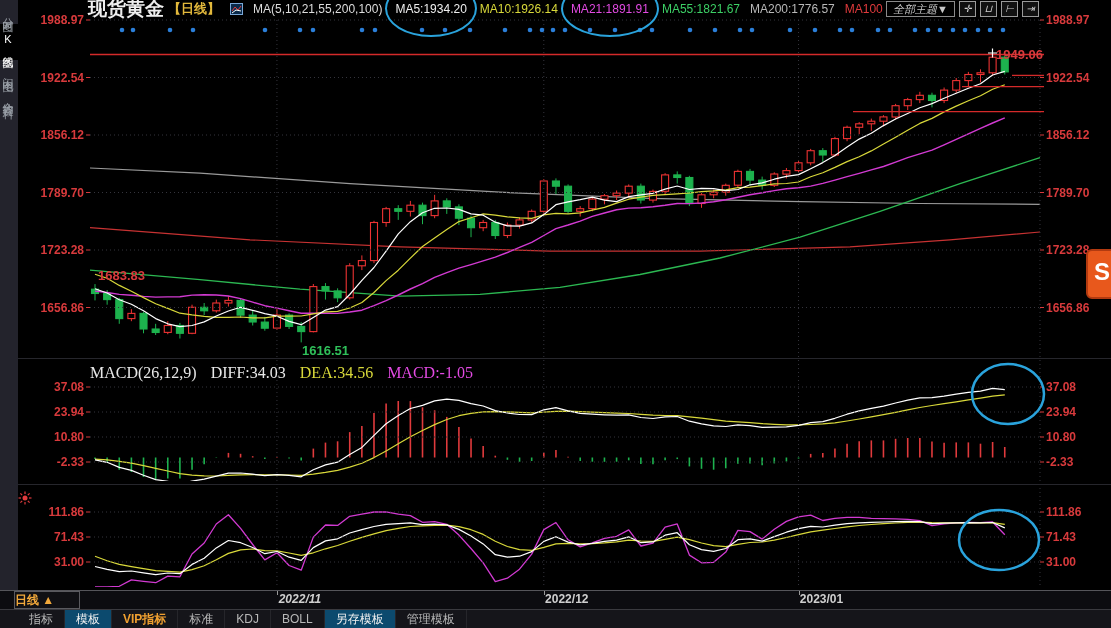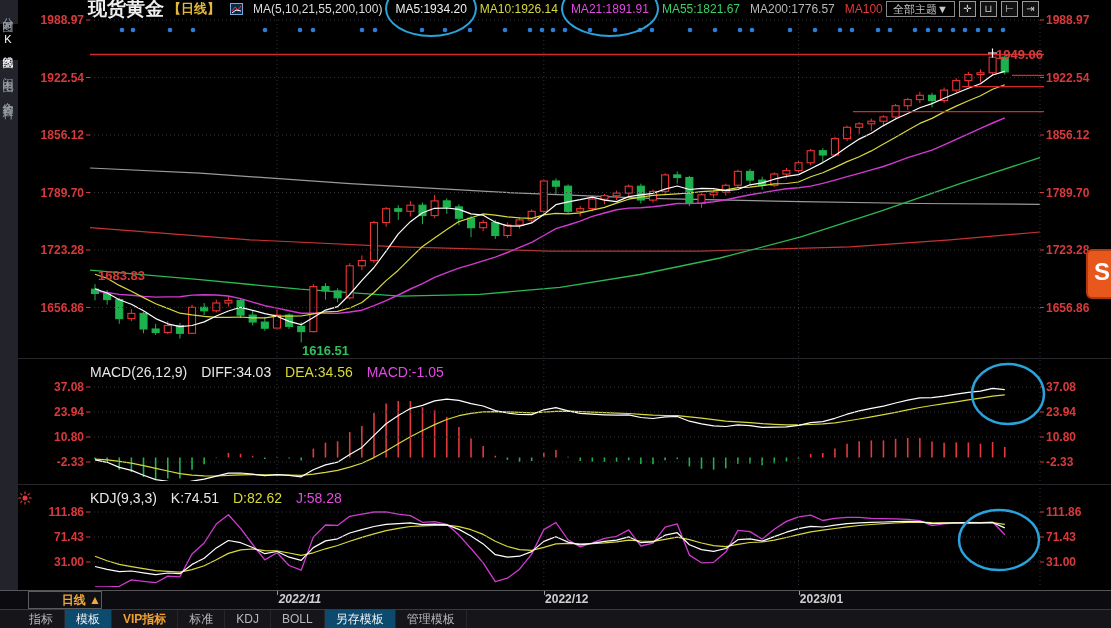--- a/index.html
+++ b/index.html
@@ -18,39 +18,39 @@
   .h-ma{color:#ddd;}
   .h-ma5{color:#eee;}
   .h-ma10{color:#d8d83a;}
   .h-ma21{color:#e24ae2;}
   .h-ma55{color:#3cd065;}
   .h-ma200{color:#b8b8b8;}
   .h-ma100{color:#e03a3c;}
   .circled{position:relative;padding:18px 3px;}
   .circled::after{content:"";position:absolute;left:-7px;right:-7px;top:-4px;bottom:-3px;
        border:2px solid #2aa3dc;border-radius:50%;pointer-events:none;}
-  #toolbar{position:absolute;right:72px;top:1px;display:flex;gap:4px;align-items:center;z-index:4;}
+  #toolbar{position:absolute;right:72px;top:1px;display:flex;gap:4px;align-items:center;z-index:4;font-style:italic;}
   #theme-btn{border:1px solid #8a8a8a;color:#c8c8c8;font-size:11px;padding:0 6px;height:14px;
        line-height:14px;cursor:pointer;}
   .tool-ico{width:15px;height:14px;border:1px solid #9a9a9a;color:#cfcfcf;font-size:10px;
        line-height:13px;text-align:center;cursor:pointer;background:#111;}
   
   .ax{position:absolute;height:14px;line-height:14px;font-size:12px;font-weight:bold;color:#d83a3c;z-index:2;}
   .ax.left{width:84px;text-align:right;left:0;}
   .ax.right{left:1046px;text-align:left;width:64px;}
   
-  .panel-head{position:absolute;left:90px;font-size:14px;z-index:4;white-space:nowrap;}
+  .panel-head{position:absolute;left:90px;font-size:16px;z-index:4;white-space:nowrap;font-family:Liberation Serif, serif;}
   .ph-w{color:#e8e8e8;} .ph-y{color:#d8d83a;} .ph-m{color:#e24ae2;} .panel-head span{margin-right:10px;}
   
   #date-row{position:absolute;left:0;top:590px;width:1111px;height:18px;background:#0c0c10;
        border-top:1px solid #55555a;z-index:3;}
   .date-label{position:absolute;top:1px;color:#cfcfcf;font-weight:bold;font-size:12px;transform:translateX(-50%);}
-  #period-box{position:absolute;left:28px;top:591px;width:64px;height:16px;border:1px solid #5a5a5f;
-       background:#101014;color:#f2a93b;font-weight:bold;font-size:12px;text-align:right;
-       line-height:16px;z-index:4;cursor:pointer;padding-left:8px;}
+  #period-box{position:absolute;left:14px;top:591px;width:64px;height:16px;border:1px solid #5a5a5f;
+       background:#101014;color:#f2a93b;font-weight:bold;font-size:12px;text-align:left;
+       line-height:16px;z-index:4;cursor:pointer;}
   
   #tab-row{position:absolute;left:0;top:609px;width:1111px;height:19px;background:#15151a;
        border-top:1px solid #3a3a3f;display:flex;align-items:stretch;padding-left:18px;z-index:3;}
   .btab{color:#b8b8b8;font-size:12px;line-height:18px;padding:0 11px;cursor:pointer;border-right:1px solid #26262b;}
   .btab.hl{background:#0c4a6e;color:#f0f0f0;}
   .btab.vip{color:#f0a030;font-weight:bold;}
   
   #s-badge{position:absolute;right:-7px;top:249px;width:28px;height:46px;background:#e8581c;
        border:2px solid #b23a10;border-radius:6px;color:#fff;font-weight:bold;font-size:24px;
        text-align:center;line-height:42px;z-index:5;cursor:pointer;font-family:"Liberation Sans",sans-serif;}
@@ -90,26 +90,20 @@
     <div class="tool-ico">⊔</div>
     <div class="tool-ico">⊢</div>
     <div class="tool-ico">⇥</div>
   </div>
 
   <div class="panel-head" style="top:364px;">
     <span class="ph-w">MACD(26,12,9)</span>
     <span class="ph-w">DIFF:34.03</span>
     <span class="ph-y">DEA:34.56</span>
     <span class="ph-m">MACD:-1.05</span>
-  </div>
-  <div class="panel-head" style="top:490px;">
-    <span class="ph-w">KDJ(9,3,3)</span>
-    <span class="ph-w">K:74.51</span>
-    <span class="ph-y">D:82.62</span>
-    <span class="ph-m">J:58.28</span>
   </div>
 
   <svg id="chart" width="1111" height="628">
       <defs>
         <clipPath id="clipMain">
           <rect x="88" y="18" width="954" height="340"></rect>
         </clipPath>
         <clipPath id="clipMacd">
           <rect x="88" y="361" width="954" height="120"></rect>
         </clipPath>

